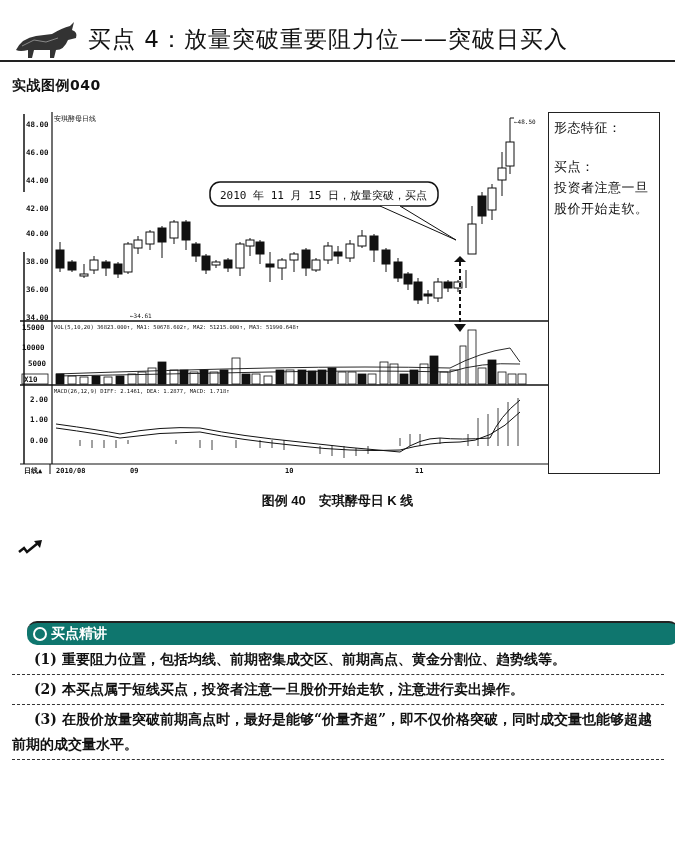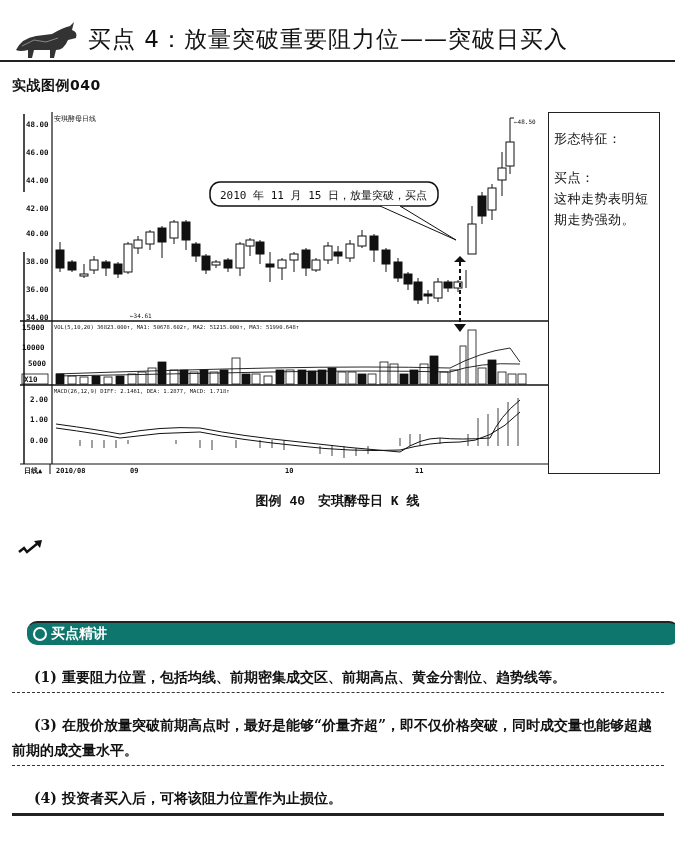--- a/index.html
+++ b/index.html
@@ -5,31 +5,31 @@
   html, body { margin:0; padding:0; background:#fff; }
   body { width:675px; height:856px; position:relative; overflow:hidden;
          font-family:"DejaVu Sans", sans-serif; color:#111; }
   .abs { position:absolute; }
   .title-bar { left:0; top:16px; width:675px; height:60px; }
   .title-icon { left:12px; top:4px; width:70px; height:40px; }
   .title-text { left:88px; top:8px; font-size:23px; letter-spacing:1px; white-space:nowrap; }
   .title-rule { left:0; top:44px; width:675px; height:2px; background:#222; }
   .section-label { left:12px; top:77px; font-size:14px; font-weight:bold; letter-spacing:0.5px;text-align:right; }
   .chart-wrap { left:20px; top:112px; width:528px; height:362px; }
-  .side-box { left:548px; top:112px; width:112px; height:362px; border:1.5px solid #222; box-sizing:border-box; padding:15px 5px; }
+  .side-box { left:548px; top:112px; width:112px; height:362px; border:1.5px solid #222; box-sizing:border-box; padding:4px 5px; }
   .side-box p { margin:0; font-size:13px; line-height:21px; letter-spacing:0.5px; }
   .side-box .gap { height:18px; }
-  .caption { left:0; top:492px; width:675px; text-align:center; font-size:13px; font-weight:bold; font-family:Liberation Mono, monospace; }
+  .caption { left:0; top:492px; width:675px; text-align:center; font-size:13px; font-weight:bold; font-family:Liberation Sans, sans-serif; }
   .intro { left:18px; top:538px; width:640px; font-size:13.5px; font-weight:bold; line-height:23px; font-family:"DejaVu Serif", serif; }
   .intro .arrow { display:inline-block; width:26px; height:16px; vertical-align:-2px; }
   .banner { left:27px; top:621px; width:652px; height:22px; background:#0f766e; color:#fff; border-top:2px solid #222;border-radius:10px; }
   .banner .circle { position:absolute; left:6px; top:4px; width:10px; height:10px; border:2px solid #fff; border-radius:50%; }
   .banner .label { position:absolute; left:24px; top:2px; font-size:14px; font-weight:bold; }
   .points { left:12px; top:645px; width:652px; }
-  .point { font-size:14px; font-weight:bold; line-height:25px; padding:20px 0 2px 0; border-bottom:1.5px dashed #333; font-family:"DejaVu Serif", serif; }
+  .point { font-size:14px; font-weight:bold; line-height:25px; padding:2px 0 2px 0; border-bottom:1.5px dashed #333; font-family:"DejaVu Serif", serif; }
   .point .num { margin-left:22px; }
   .point.last { border-bottom:3px solid #222; }
   svg text { font-family:"DejaVu Sans Mono", monospace; }
 </style>
 </head>
 <body>
 
 <div class="abs title-bar">
   <svg class="abs title-icon" viewBox="0 0 70 40">
     <path d="M4 30 Q10 18 24 16 L40 14 Q50 8 58 6 L62 2 L60 10 Q66 12 64 18 L56 20 Q52 30 44 30 L42 38 L38 38 L38 30 L22 30 L20 38 L16 38 L16 30 Q8 32 4 30 Z" fill="#333"></path>
@@ -274,21 +274,21 @@
       <text x="395" y="361">11</text>
     </g>
     <line x1="30" y1="352" x2="30" y2="362" stroke="#111"></line>
   </svg>
 </div>
 
 <div class="abs side-box">
   <p>形态特征：</p>
   <div class="gap"></div>
   <p>买点：</p>
-  <p>这种走势表明短期走势强劲。</p>
+  <p>投资者注意一旦股价开始走软。</p>
 </div>
 
 <div class="abs caption">图例 40　安琪酵母日 K 线</div>
 
 <div class="abs intro">
   <svg class="arrow" viewBox="0 0 26 16">
     <path d="M1 12 L6 8 L9 12 L20 3" stroke="#111" stroke-width="2.5" fill="none"></path>
     <polygon points="16,1 24,0 22,8" fill="#111"></polygon>
   </svg>
 </div>
@@ -297,20 +297,20 @@
   <span class="circle"></span>
   <span class="label">买点精讲</span>
 </div>
 
 <div class="abs points">
   <div class="point">
     <span class="num">(1)</span>
     <span>重要阻力位置，包括均线、前期密集成交区、前期高点、黄金分割位、趋势线等。</span>
   </div>
   <div class="point">
+    <span class="num">(2)</span>
+    <span>本买点属于短线买点，投资者注意一旦股价开始走软，注意进行卖出操作。</span>
+  </div>
+  <div class="point">
     <span class="num">(3)</span>
     <span>在股价放量突破前期高点时，最好是能够“价量齐超”，即不仅价格突破，同时成交量也能够超越前期的成交量水平。</span>
   </div>
-  <div class="point last">
-    <span class="num">(4)</span>
-    <span>投资者买入后，可将该阻力位置作为止损位。</span>
-  </div>
 </div>
 
 </body></html>

